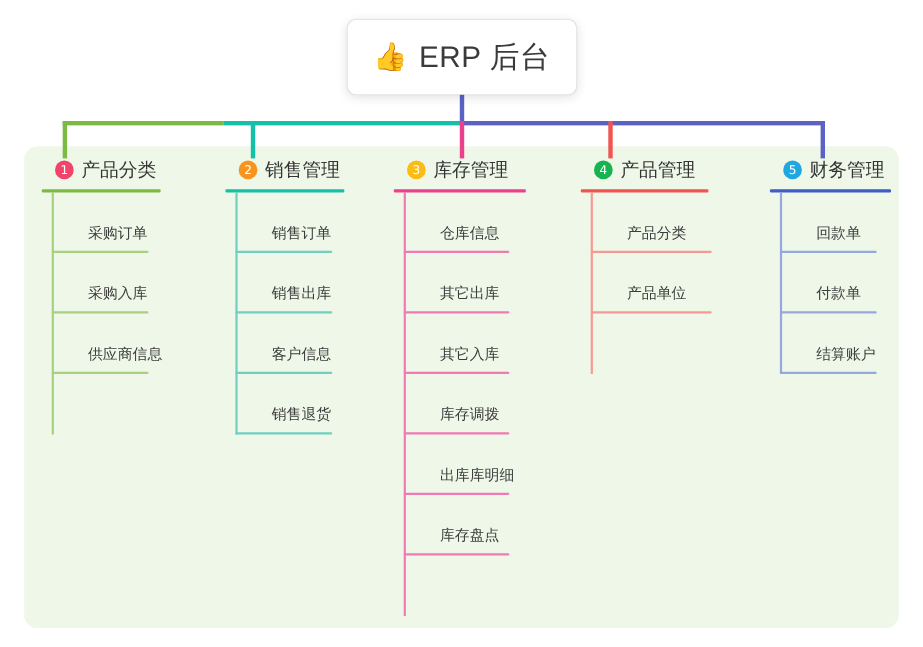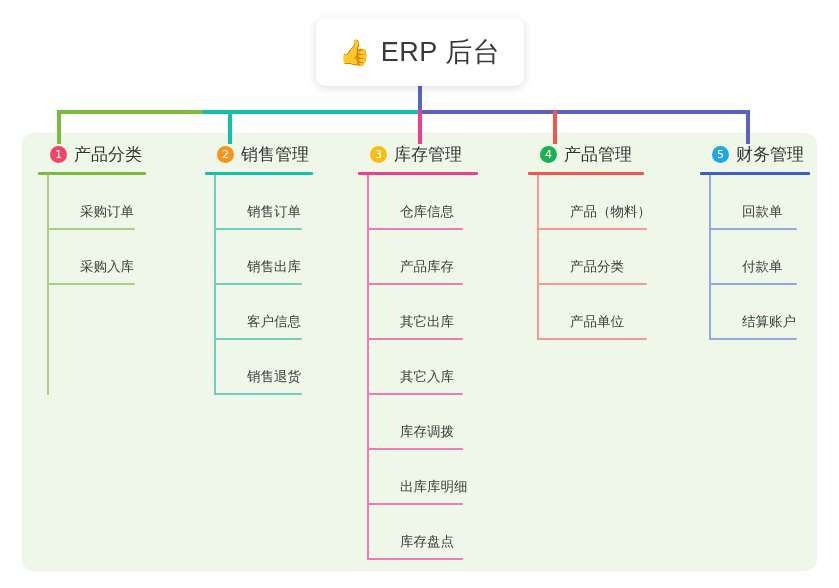--- a/index.html
+++ b/index.html
@@ -159,20 +159,24 @@
       <div class="leaves">
         <div class="spine" style="background: rgb(168, 208, 127); height: 220px;"></div>
         <div class="leaf">
           <span class="leaf-label">采购订单</span>
           <div class="leaf-rule" style="width: 88px; background: rgb(168, 208, 127);"></div>
         </div>
         <div class="leaf">
           <span class="leaf-label">采购入库</span>
           <div class="leaf-rule" style="width: 88px; background: rgb(168, 208, 127);"></div>
         </div>
+        <div class="leaf">
+          <span class="leaf-label">供应商信息</span>
+          <div class="leaf-rule" style="width: 88px; background: rgb(168, 208, 127);"></div>
+        </div>
       </div>
     </div>
     <div class="column" style="left: 205px;">
       <div class="col-head">
         <span class="badge" style="background: rgb(247, 148, 30);">2</span>
         <span class="col-title">销售管理</span>
       </div>
       <div class="head-rule" style="width: 108px; background: rgb(21, 192, 168);"></div>
       <div class="leaves">
         <div class="spine" style="background: rgb(111, 207, 192); height: 220px;"></div>
@@ -200,24 +204,20 @@
         <span class="col-title">库存管理</span>
       </div>
       <div class="head-rule" style="width: 120px; background: rgb(236, 63, 142);"></div>
       <div class="leaves">
         <div class="spine" style="background: rgb(240, 123, 180); height: 385px;"></div>
         <div class="leaf">
           <span class="leaf-label">仓库信息</span>
           <div class="leaf-rule" style="width: 96px; background: rgb(240, 123, 180);"></div>
         </div>
         <div class="leaf">
-          <span class="leaf-label">产品库存</span>
-          <div class="leaf-rule" style="width: 96px; background: rgb(240, 123, 180);"></div>
-        </div>
-        <div class="leaf">
           <span class="leaf-label">其它出库</span>
           <div class="leaf-rule" style="width: 96px; background: rgb(240, 123, 180);"></div>
         </div>
         <div class="leaf">
           <span class="leaf-label">其它入库</span>
           <div class="leaf-rule" style="width: 96px; background: rgb(240, 123, 180);"></div>
         </div>
         <div class="leaf">
           <span class="leaf-label">库存调拨</span>
           <div class="leaf-rule" style="width: 96px; background: rgb(240, 123, 180);"></div>
@@ -234,24 +234,20 @@
     </div>
     <div class="column" style="left: 528px;">
       <div class="col-head">
         <span class="badge" style="background: rgb(24, 178, 81);">4</span>
         <span class="col-title">产品管理</span>
       </div>
       <div class="head-rule" style="width: 116px; background: rgb(240, 85, 79);"></div>
       <div class="leaves">
         <div class="spine" style="background: rgb(245, 154, 147); height: 165px;"></div>
         <div class="leaf">
-          <span class="leaf-label">产品（物料）</span>
-          <div class="leaf-rule" style="width: 110px; background: rgb(245, 154, 147);"></div>
-        </div>
-        <div class="leaf">
           <span class="leaf-label">产品分类</span>
           <div class="leaf-rule" style="width: 110px; background: rgb(245, 154, 147);"></div>
         </div>
         <div class="leaf">
           <span class="leaf-label">产品单位</span>
           <div class="leaf-rule" style="width: 110px; background: rgb(245, 154, 147);"></div>
         </div>
       </div>
     </div>
     <div class="column" style="left: 700px;">

